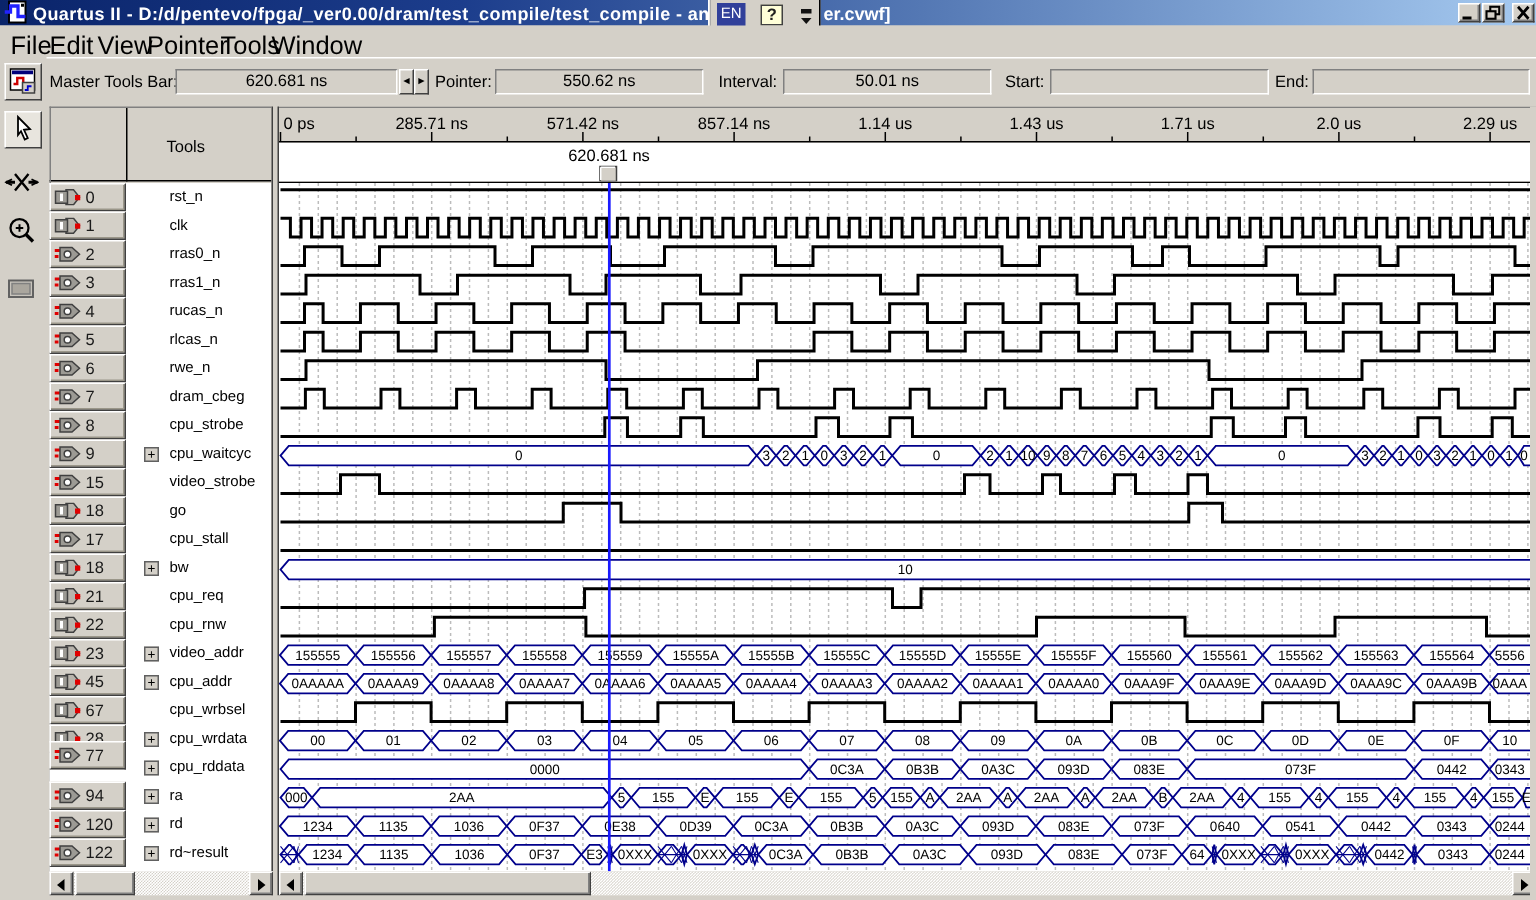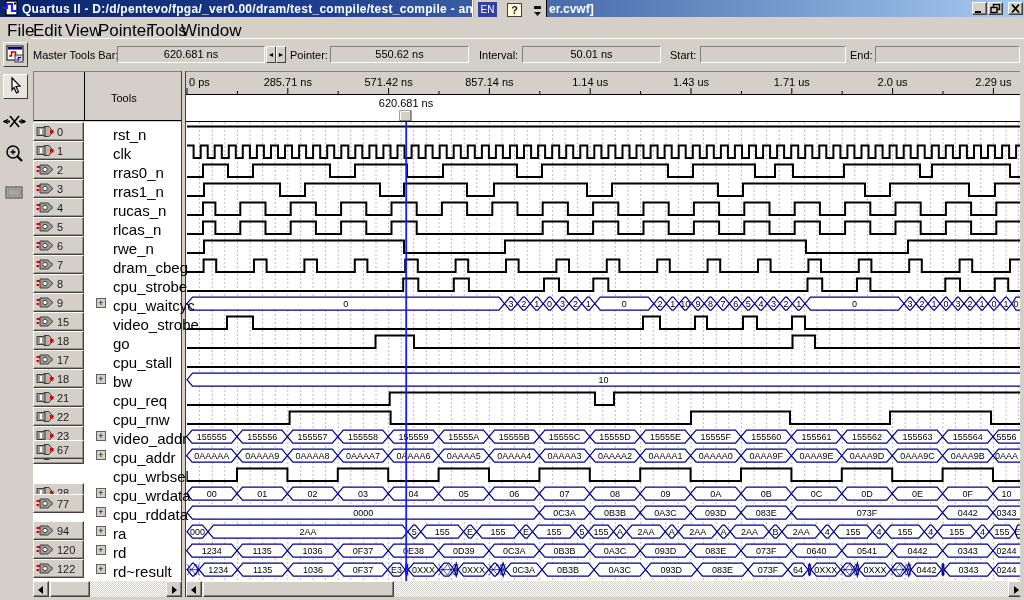--- a/index.html
+++ b/index.html
@@ -32,21 +32,21 @@
 .hdrname{position:absolute;left:33px;top:71px;width:148px;height:50px;background:#d4d0c8;
  border-top:1px solid #808080;border-bottom:1px solid #000}
 .namecol{position:absolute;left:33px;top:122px;width:148px;height:459px;background:#fff}
 .gapcol{position:absolute;left:181px;top:71px;width:5px;height:526px;background:#d4d0c8;border-left:1px solid #404040;border-right:1px solid #404040}
 .numbtn{position:absolute;left:33px;width:51px;height:19px;background:#d4d0c8;
  border:1px solid;border-color:#fff #404040 #404040 #fff;box-shadow:inset -1px -1px 0 #9a9689;
  display:flex;align-items:center;padding-left:2px}
 .num{font-size:11px;color:#1a1a1a;margin-left:3px}
 .plus{position:absolute;left:96px;width:10px;height:10px;background:#d4d0c8;border:1px solid #606060;
  font-size:9px;line-height:8px;text-align:center;color:#000}
-.sname{position:absolute;left:113px;font-size:15px;color:#000;white-space:nowrap}
+.sname{position:absolute;left:113px;font-size:10px;color:#000;white-space:nowrap}
 .sb{position:absolute;top:581px;height:16px;background:#fff;
  background-image:linear-gradient(45deg,#d4d0c8 25%,transparent 25%,transparent 75%,#d4d0c8 75%),linear-gradient(45deg,#d4d0c8 25%,transparent 25%,transparent 75%,#d4d0c8 75%);
  background-size:2px 2px;background-position:0 0,1px 1px}
 .sbb{position:absolute;top:581px;width:16px;height:16px;background:#d4d0c8;
  border:1px solid;border-color:#fff #404040 #404040 #fff;box-shadow:inset -1px -1px 0 #808080}
 .thumb{position:absolute;top:581px;height:16px;background:#d4d0c8;
  border:1px solid;border-color:#fff #404040 #404040 #fff;box-shadow:inset -1px -1px 0 #808080}
 .arrow{width:0;height:0;position:absolute;top:4px}
 .bottomframe{position:absolute;left:0;top:597px;width:1024px;height:3px;background:#d4d0c8}
 .rightframe{position:absolute;left:1020px;top:71px;width:4px;height:529px;background:#d4d0c8}
@@ -712,21 +712,21 @@
     <svg width="18" height="11" viewBox="0 0 18 11">
       <polygon points="8,0.5 13,0.5 17,5.5 13,10.5 8,10.5" fill="#b8b4ac" stroke="#404040" stroke-width="1"></polygon>
       <rect x="1" y="1.5" width="8" height="8" fill="#9c9a94" stroke="#404040" stroke-width="1"></rect>
       <rect x="4" y="3" width="2" height="5" fill="#fff"></rect>
       <rect x="14" y="4" width="3.5" height="3.5" fill="#e00000"></rect>
     </svg>
     <span class="num">45</span>
   </div>
 <div class="plus" style="top:450px">+</div>
 <div class="sname" style="top:449px">cpu_addr</div>
-<div class="numbtn" style="top:440px">
+<div class="numbtn" style="top:464px">
     <svg width="18" height="11" viewBox="0 0 18 11">
       <polygon points="8,0.5 13,0.5 17,5.5 13,10.5 8,10.5" fill="#b8b4ac" stroke="#404040" stroke-width="1"></polygon>
       <rect x="1" y="1.5" width="8" height="8" fill="#9c9a94" stroke="#404040" stroke-width="1"></rect>
       <rect x="4" y="3" width="2" height="5" fill="#fff"></rect>
       <rect x="14" y="4" width="3.5" height="3.5" fill="#e00000"></rect>
     </svg>
     <span class="num">67</span>
   </div>
 <div class="sname" style="top:468px">cpu_wrbsel</div>
 <div class="numbtn" style="top:483px">

